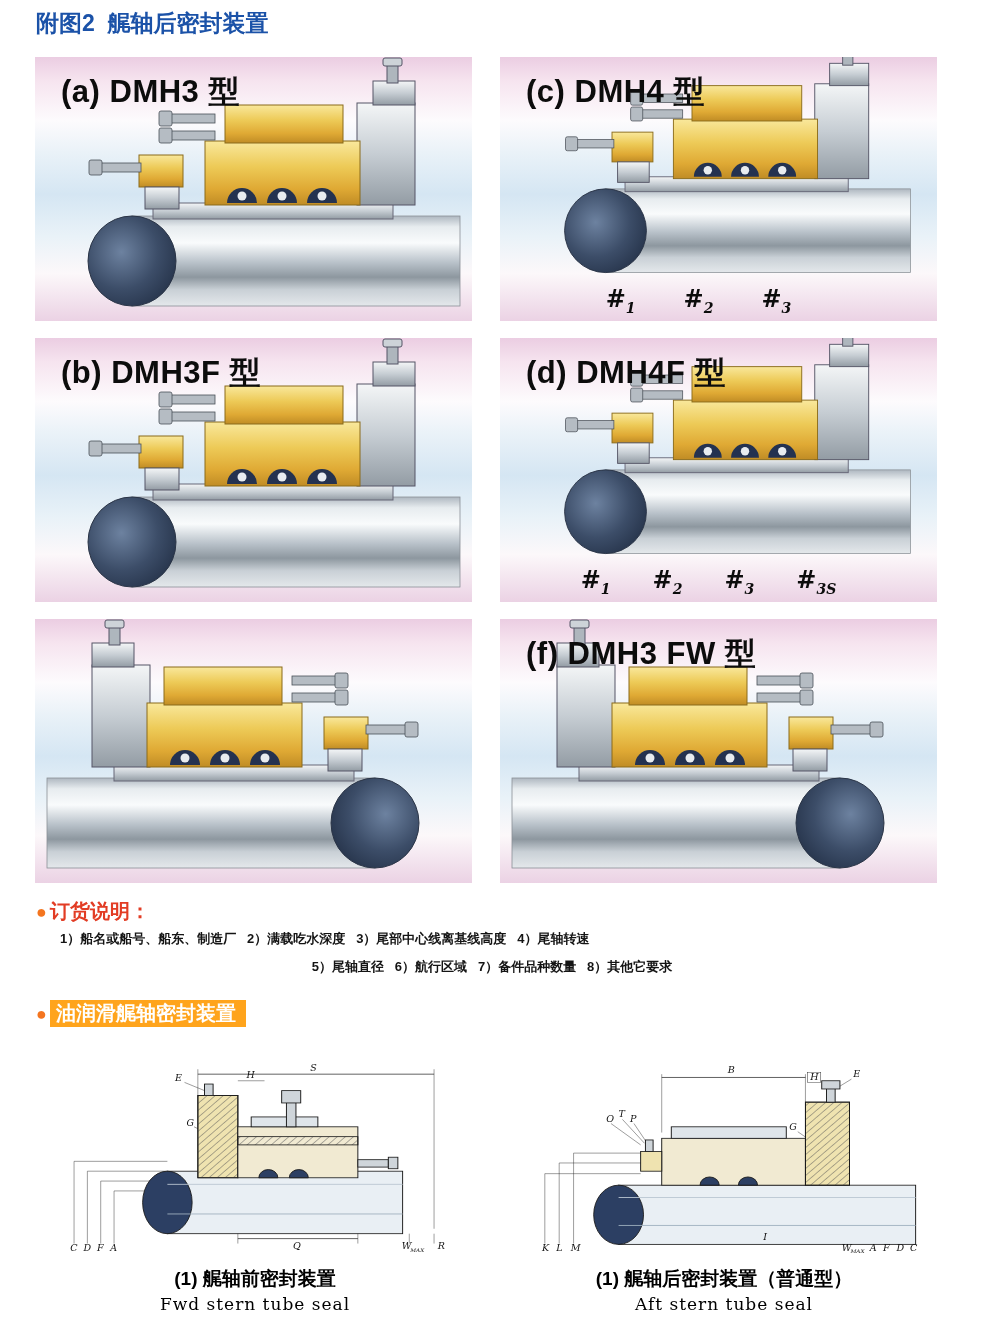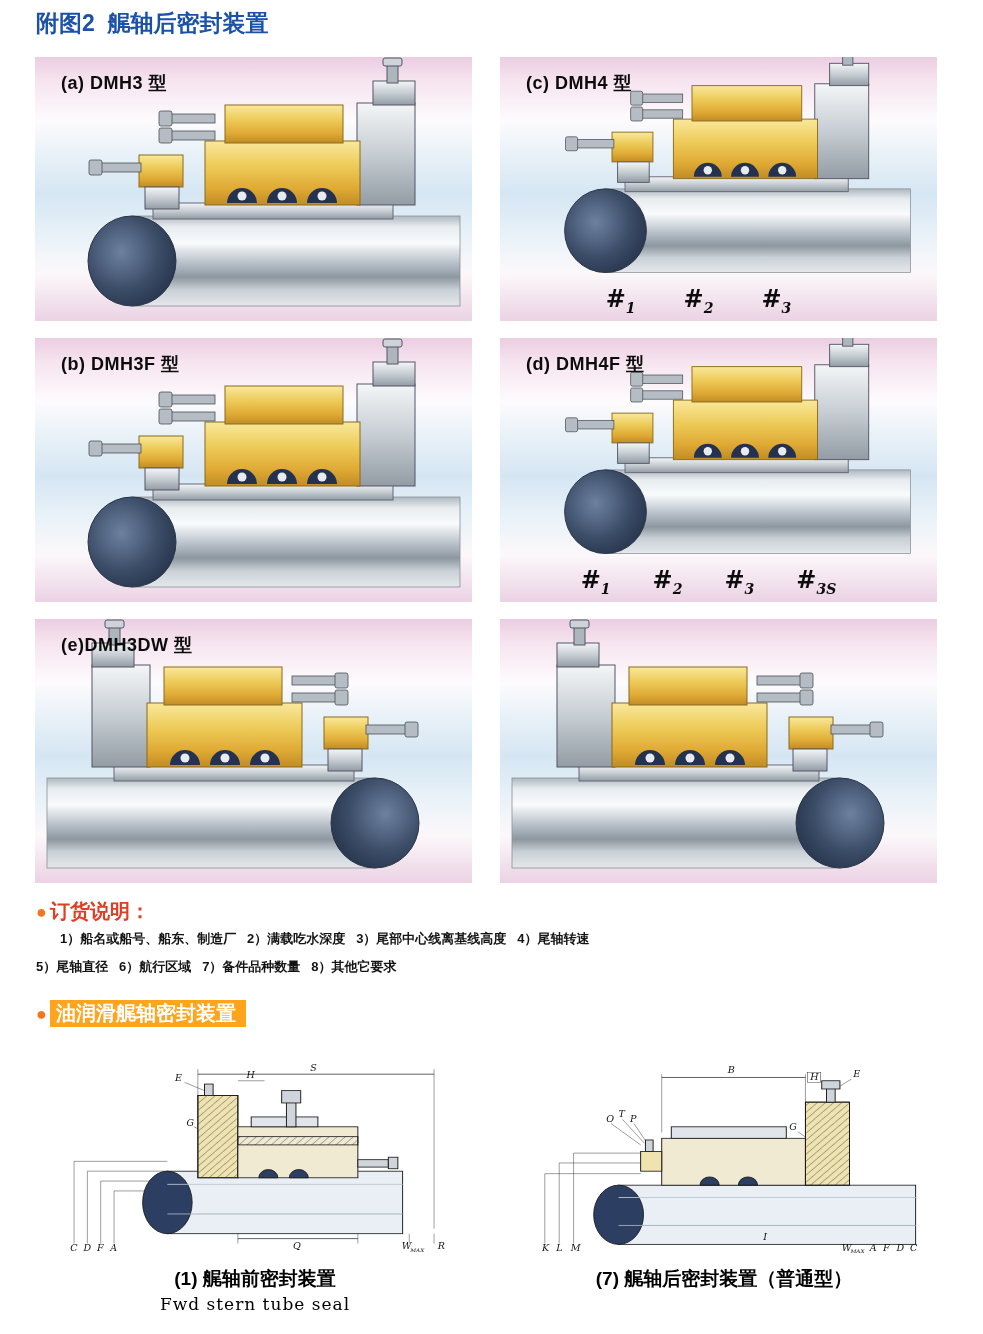--- a/index.html
+++ b/index.html
@@ -13,35 +13,35 @@
   
   .grid{position:absolute;top:57px;left:35px;width:902px;
         display:grid;grid-template-columns:437px 437px;column-gap:28px;row-gap:17px;}
   .panel{position:relative;width:437px;height:264px;overflow:hidden;
          background:linear-gradient(180deg,#ebcde2 0%,#f6e4ef 9%,#fdfbfd 24%,
                     #eaf2f8 36%,#d5e6f3 52%,#e9f2f8 68%,#fcf8fa 82%,#ebd2e4 100%);}
   .drawing{position:absolute;inset:0;}
   .drawing svg{width:100%;height:100%;display:block;}
   .panel.compact svg{transform:translateY(-16px) scale(0.93);transform-origin:50% 0;}
   .panel.mirror svg{transform:scaleX(-1);}
-  .panel-label{position:absolute;top:14px;left:26px;margin:0;font-size:18px;font-weight:bold;
+  .panel-label{position:absolute;top:14px;left:26px;margin:0;font-size:31px;font-weight:bold;
                color:#0c0c0c;letter-spacing:0.5px;white-space:pre;}
   .tags{position:absolute;bottom:5px;left:0;right:40px;display:flex;justify-content:center;
         gap:48px;}
   .tags.four{gap:42px;right:20px;}
   .tag{font-family:"DejaVu Serif",serif;font-style:italic;font-weight:bold;font-size:24px;color:#0c0c0c;}
   .tag sub{font-size:14px;}
 
   
   .ordering{position:absolute;top:898px;left:36px;width:912px;}
   .ord-title{font-size:20px;font-weight:bold;color:#e23c24;}
   .bullet{color:#f4751f;margin-right:3px;font-size:18px;}
   .ord-line{font-size:13px;font-weight:bold;color:#141414;line-height:28px;white-space:pre;}
   .ord-line.l1{padding-left:24px;}
-  .ord-line.l2{text-align:left;}
+  .ord-line.l2{text-align:center;}
 
   
   .oil-heading{position:absolute;top:1000px;left:36px;font-size:20px;font-weight:bold;}
   .oil-pill{background:#ffa41c;color:#ffffff;padding:2px 10px 3px 6px;}
 
   
   .figure{position:absolute;top:1038px;text-align:center;}
   .figure svg{display:block;background:#ffffff;}
   #fig1{left:55px;width:400px;}
   #fig2{left:518px;width:412px;}
@@ -329,21 +329,20 @@
       <path d="M232 146 a15 15 0 0 1 30 0 z"></path>
       <path d="M272 146 a15 15 0 0 1 30 0 z"></path>
     </g>
     <g fill="#e8ecf0">
       <circle cx="207" cy="139" r="4.5"></circle>
               <circle cx="247" cy="139" r="4.5"></circle>
               <circle cx="287" cy="139" r="4.5"></circle>
     </g>
   </svg>
 </div>
-      <h2 class="panel-label">(e)DMH3DW 型</h2>
     </section>
 
     <section class="panel mirror">
       <div class="drawing">
   <svg viewBox="0 0 437 264">
 
     <rect x="97" y="159" width="328" height="90" fill="url(#gShaft)" stroke="#8a9096" stroke-width="0.8"></rect>
     <ellipse cx="97" cy="204" rx="44" ry="45" fill="url(#gEnd)" stroke="#2a3446"></ellipse>
 
     <rect x="118" y="146" width="240" height="16" fill="url(#gGray)" stroke="#667"></rect>
@@ -376,20 +375,21 @@
       <path d="M232 146 a15 15 0 0 1 30 0 z"></path>
       <path d="M272 146 a15 15 0 0 1 30 0 z"></path>
     </g>
     <g fill="#e8ecf0">
       <circle cx="207" cy="139" r="4.5"></circle>
               <circle cx="247" cy="139" r="4.5"></circle>
               <circle cx="287" cy="139" r="4.5"></circle>
     </g>
   </svg>
 </div>
+      <h2 class="panel-label">(f) DMH3 FW 型</h2>
     </section>
 
   </div>
 
   <div class="ordering">
     <div class="ord-title">
       <span class="bullet">●</span><span>订货说明：</span>
     </div>
     <div class="ord-line l1">1）船名或船号、船东、制造厂   2）满载吃水深度   3）尾部中心线离基线高度   4）尾轴转速</div>
     <div class="ord-line l2">5）尾轴直径   6）航行区域   7）备件品种数量   8）其他它要求</div>
@@ -494,16 +494,17 @@
         <text x="55" y="259">M</text>
         <text x="256" y="246">I</text>
         <text x="338" y="259">W</text>
         <text class="sm" x="347" y="262">MAX</text>
         <text x="367" y="259">A</text>
         <text x="381" y="259">F</text>
         <text x="395" y="259">D</text>
         <text x="409" y="259">C</text>
       </g>
     </svg>
-    <div class="cap-cn">(7) 艉轴后密封装置（普通型）</div>
+    <div class="cap-cn">(1) 艉轴后密封装置（普通型）</div>
+    <div class="cap-en">Aft stern tube seal</div>
   </div>
 
 </div>
 
 </body></html>

